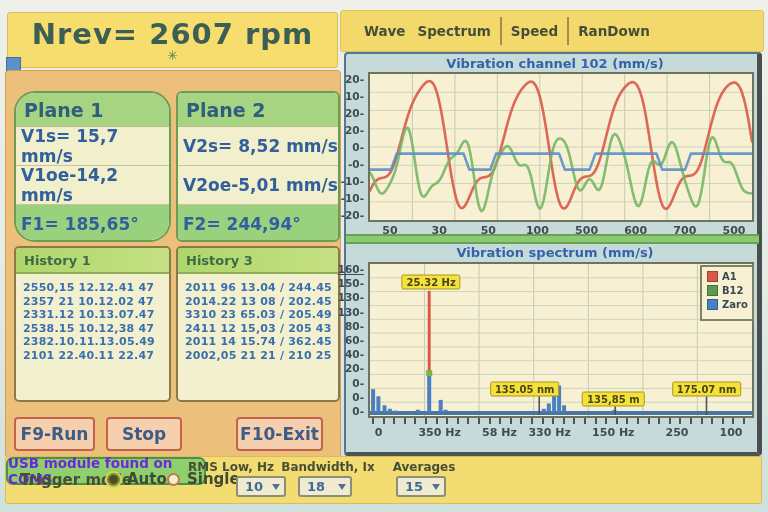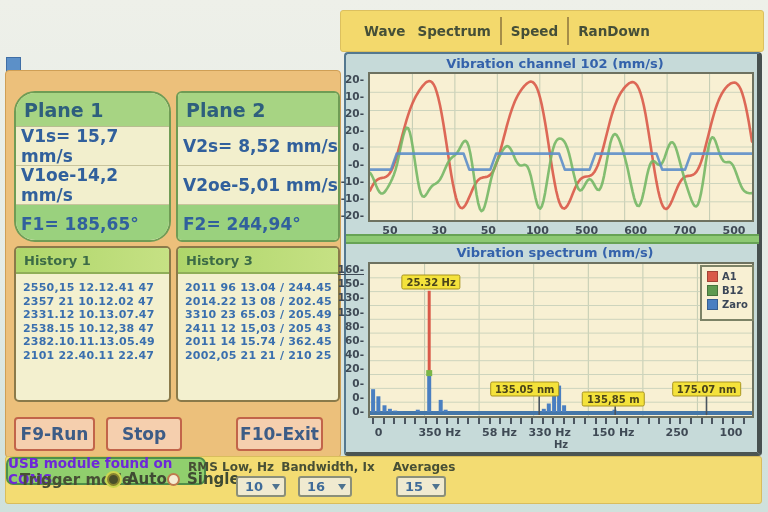--- a/index.html
+++ b/index.html
@@ -105,20 +105,24 @@
     border-top:6px solid #4e7390;}
   .status{left:502px;top:5px;width:200px;height:28px;background:#90cf6d;border:2px solid #4e8f4a;
     border-radius:7px;display:flex;align-items:center;justify-content:center;
     font-size:13.5px;font-weight:bold;color:#6d28d9;box-sizing:border-box;}
 </style>
 </head>
 <body>
 
 <div class="page">
 
+  <div class="abs hdr">
+    <div class="hdr-title">Nrev= 2607 rpm</div>
+    <div class="hdr-ast">✳</div>
+  </div>
   <div class="abs blue-sq"></div>
 
   <div class="abs tabs-bar">
     <div class="tab">Wave</div>
     <div class="tab">Spectrum</div>
     <div class="tab-div"></div>
     <div class="tab">Speed</div>
     <div class="tab-div"></div>
     <div class="tab">RanDown</div>
   </div>
@@ -350,21 +354,20 @@
     </div>
   <div class="abs" id="xlabels2" style="left:368px;top:426px;width:386px;height:14px;">
       <span class="xlab" style="left: 10.632px;">0</span>
       <span class="xlab" style="left: 71.62px;">350 Hz</span>
       <span class="xlab" style="left: 131.45px;">58 Hz</span>
       <span class="xlab" style="left: 181.63px;">330 Hz</span>
       <span class="xlab" style="left: 245.32px;">150 Hz</span>
       <span class="xlab" style="left: 309.01px;">250</span>
       <span class="xlab" style="left: 363.05px;">100</span>
     </div>
-  <div class="abs axis-unit">Hz</div>
 
   <div class="abs legend">
     <div class="leg-row">
       <span class="leg-sw" style="background: rgb(217, 89, 72);"></span>
       <span class="leg-tx">A1</span>
     </div>
     <div class="leg-row">
       <span class="leg-sw" style="background: rgb(93, 154, 80);"></span>
       <span class="leg-tx">B12</span>
     </div>
@@ -382,21 +385,21 @@
     <div class="radio-tx rtx-single">Single</div>
 
     <div class="f-label dd-label ddl1">RMS Low, Hz</div>
     <div class="dd dd1">
       <span class="dd-val">10</span>
       <span class="dd-arrow"></span>
     </div>
 
     <div class="f-label dd-label ddl2">Bandwidth, Ix</div>
     <div class="dd dd2">
-      <span class="dd-val">16</span>
+      <span class="dd-val">18</span>
       <span class="dd-arrow"></span>
     </div>
 
     <div class="f-label dd-label ddl3">Averages</div>
     <div class="dd dd3">
       <span class="dd-val">15</span>
       <span class="dd-arrow"></span>
     </div>
 
     <div class="status">USB module found on COMS</div>

